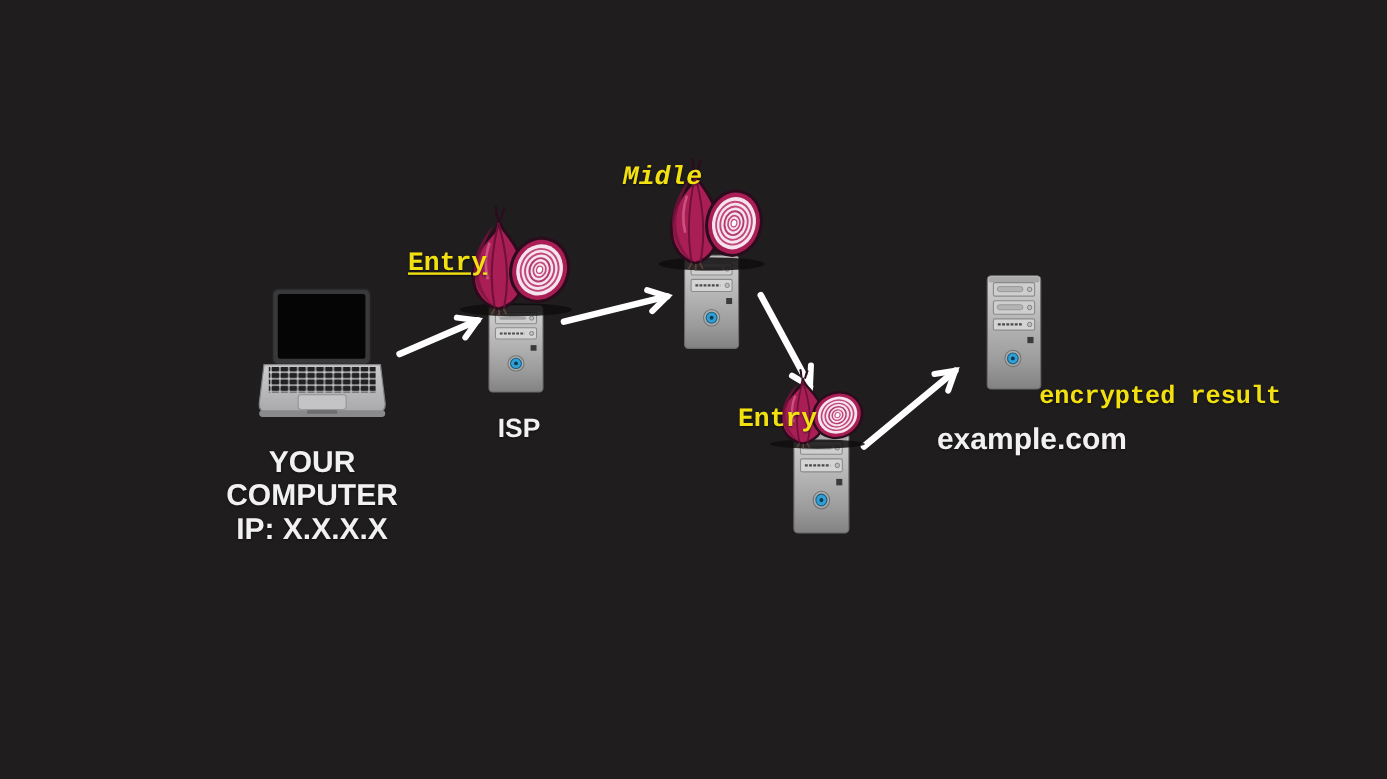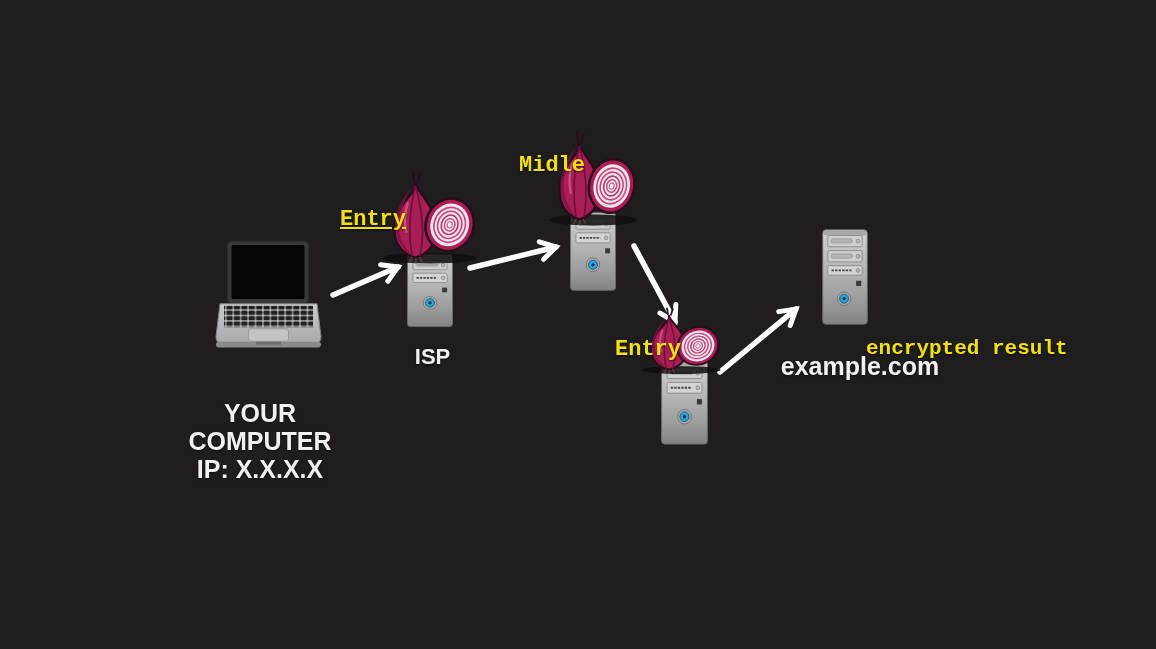--- a/index.html
+++ b/index.html
@@ -18,26 +18,26 @@
     white-space:nowrap;
     text-shadow:0 1px 2px rgba(0,0,0,.6);
   }
   .white-label{
     position:absolute;
     color:#f2f1f1;
     font-weight:bold;
     text-align:center;
     text-shadow:0 1px 2px rgba(0,0,0,.5);
   }
-  .computer-label{left:150px;top:371px;width:220px;font-size:25px;line-height:28px;margin-top:28px;}
+  .computer-label{left:150px;top:371px;width:220px;font-size:25px;line-height:28px;}
   .isp-label{left:390px;top:342px;width:85px;font-size:22px;line-height:30px;}
   .dest-label{left:755px;top:353px;width:210px;font-size:25px;line-height:27px;text-align:center;}
-  .note-tag{left:866px;top:337px;font-size:21px;}
+  .note-tag{left:866px;top:320px;font-size:21px;}
   .tag-entry{left:340px;top:207px;text-decoration:underline;}
-  .tag-middle{left:519px;top:153px;}
+  .tag-middle{left:519px;top:135px;font-style:italic;}
   .tag-exit{left:615px;top:337px;}
   .arrows-layer{position:absolute;left:0;top:0;width:1156px;height:649px;pointer-events:none;}
   .label-line{display:block;}
 </style>
 </head>
 <body>
 
 <div class="stage">
 
   <svg width="0" height="0" style="position:absolute" aria-hidden="true">

